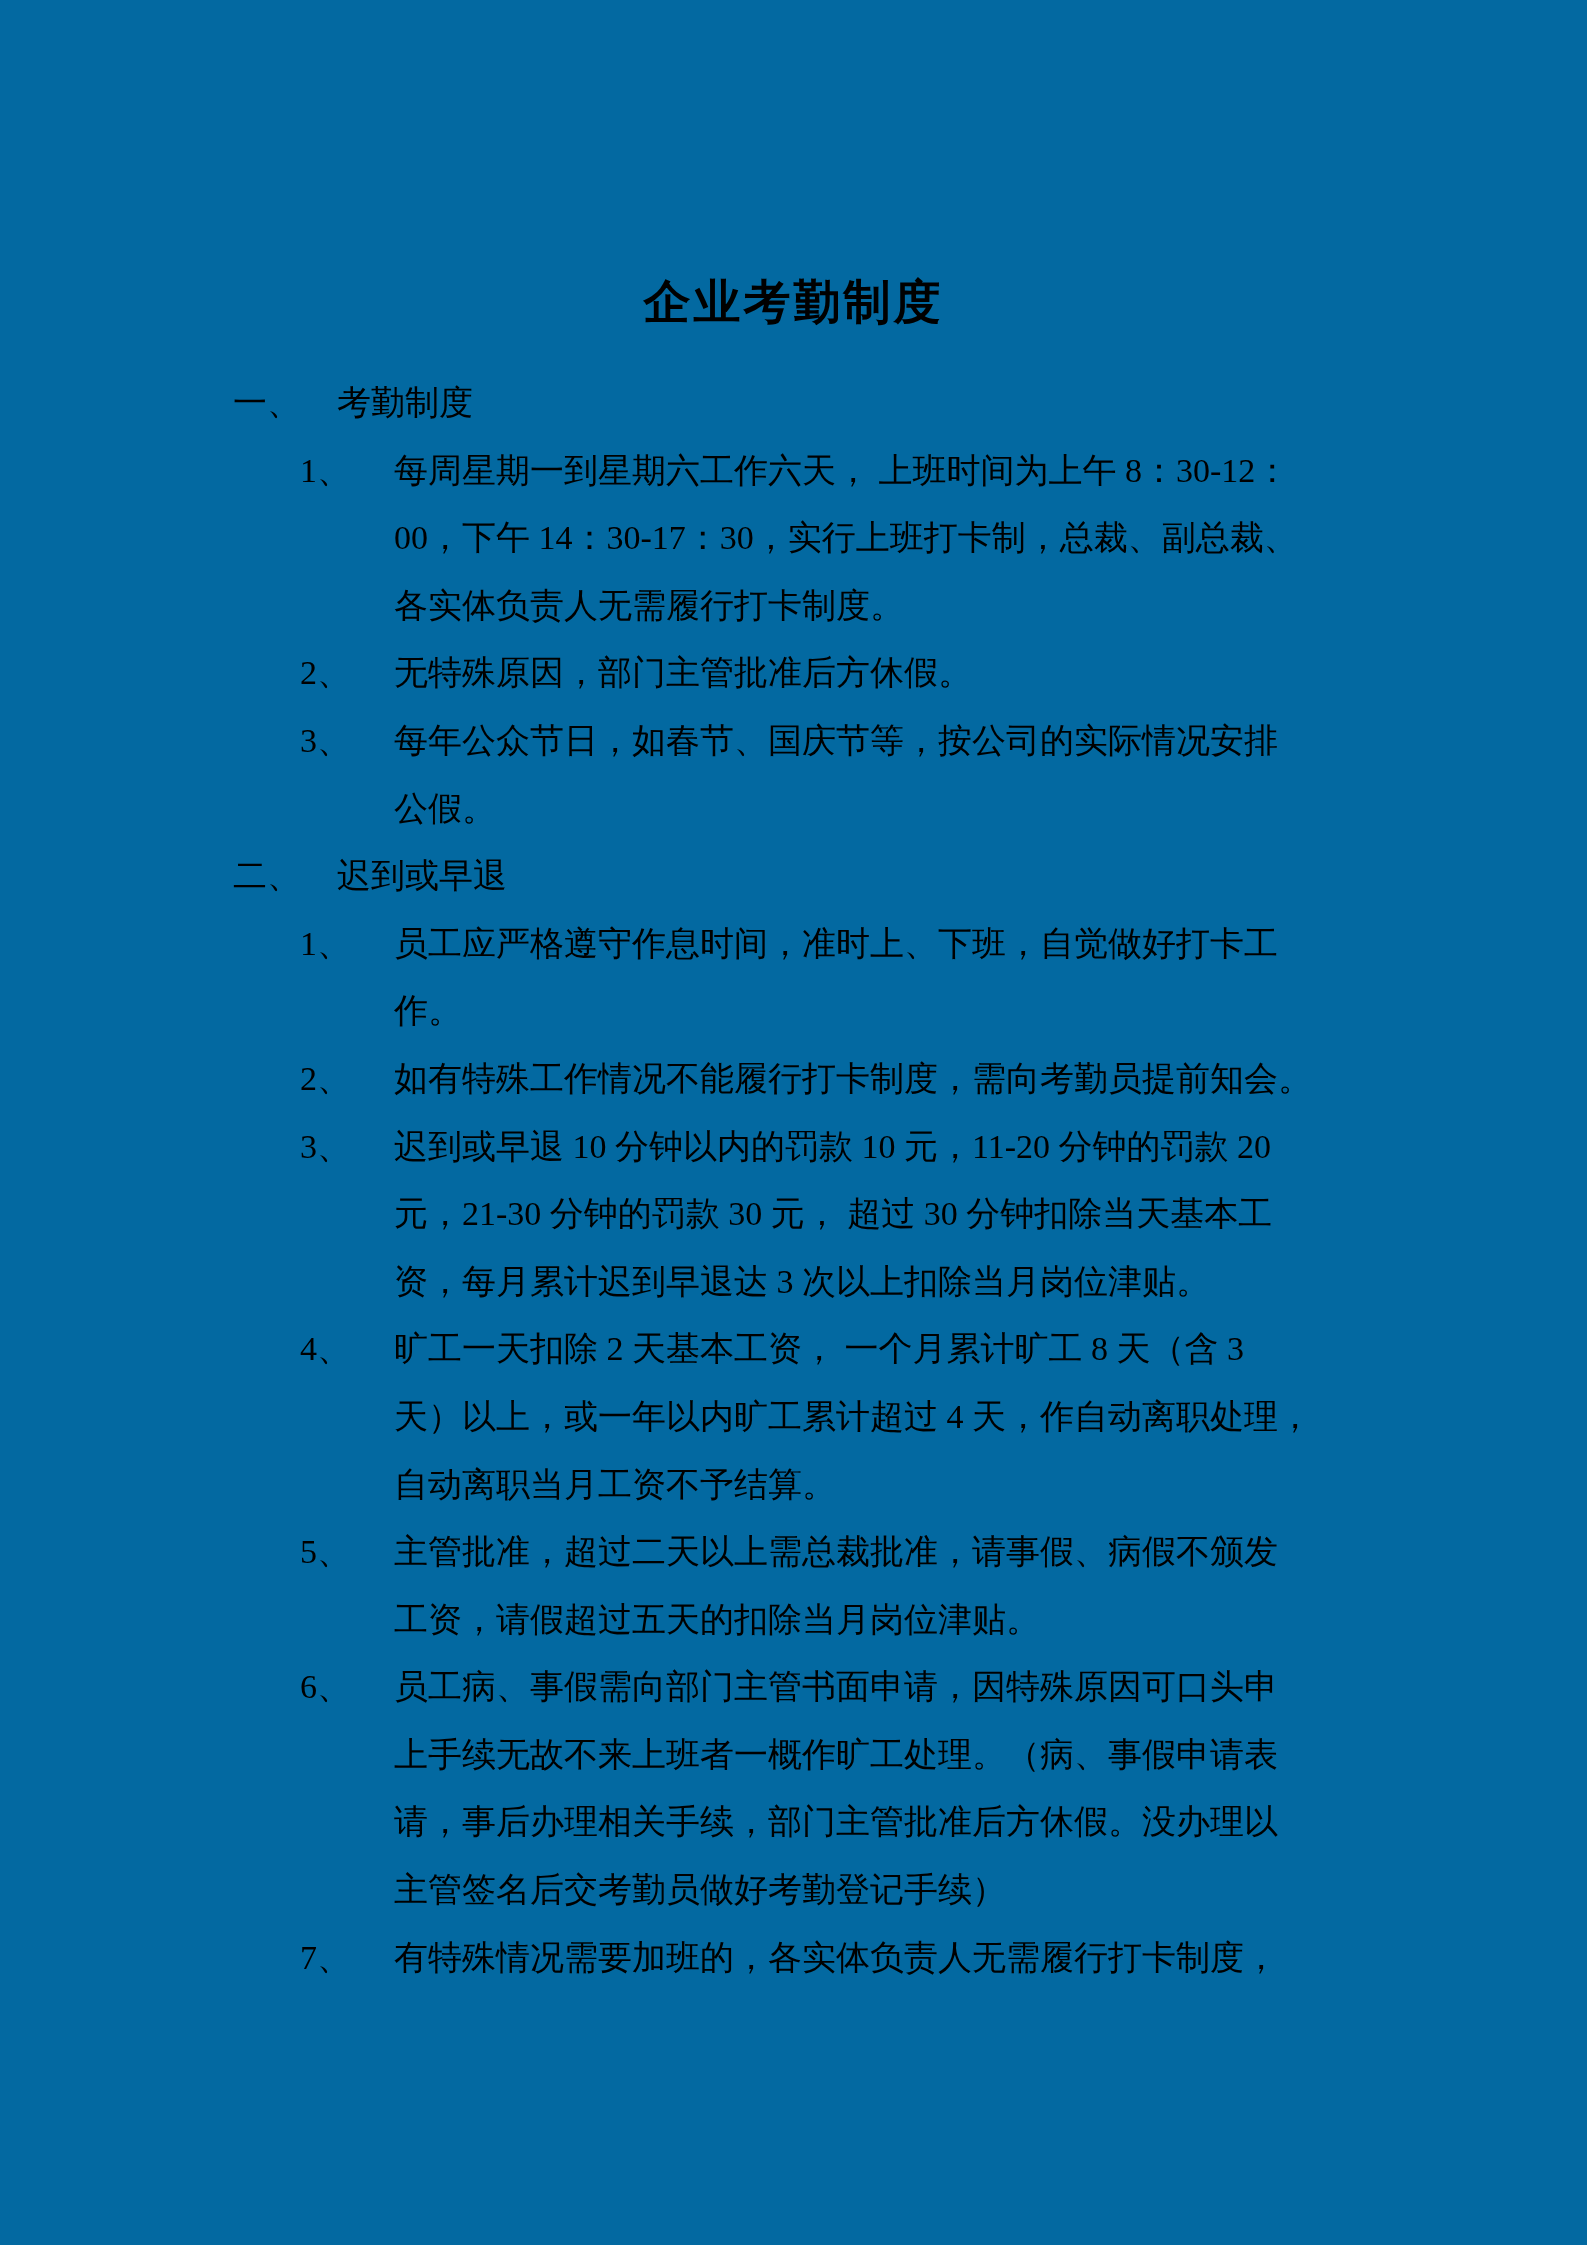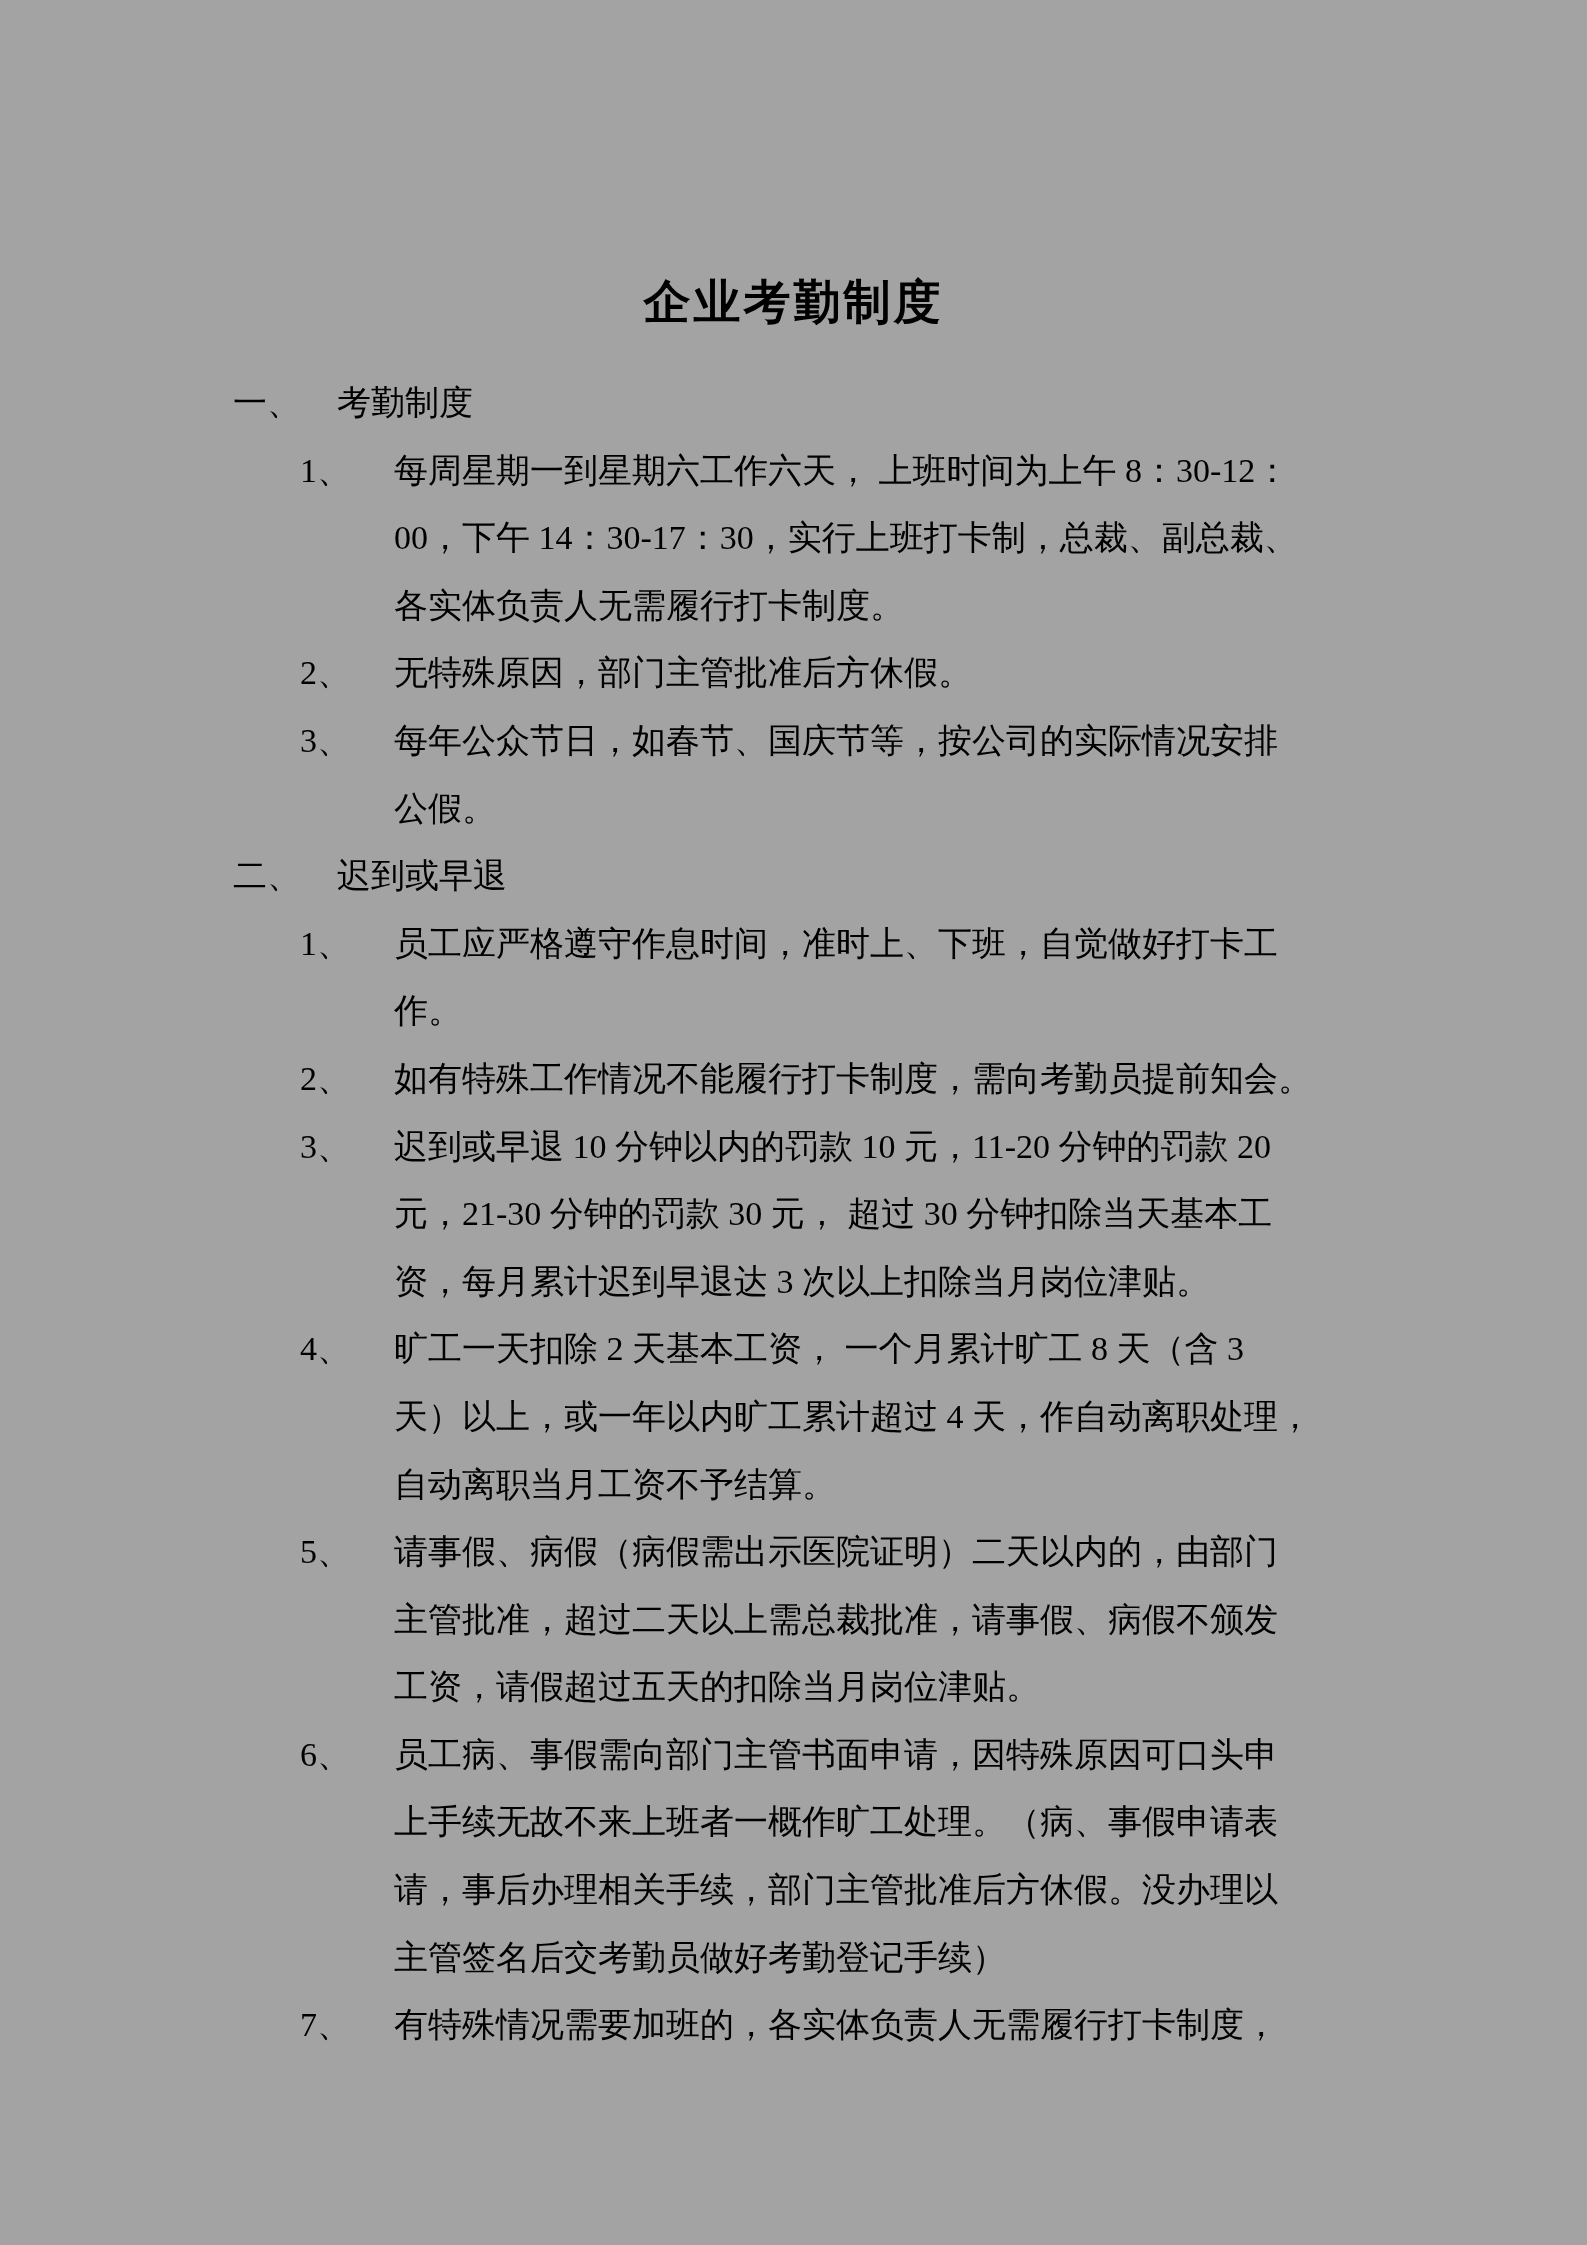--- a/index.html
+++ b/index.html
@@ -1,20 +1,20 @@
 <!DOCTYPE html>
 <html><head>
 <meta charset="utf-8">
 <style>
   html, body { margin: 0; padding: 0; background: #ffffff; }
   .page {
     position: relative;
     width: 1587px;
     height: 2245px;
-    background: #a3a3a3;
+    background: #0369a1;
     color: #000000;
     font-family: "Liberation Serif", "DejaVu Serif", serif;
     font-size: 34px;
     overflow: hidden;
   }
   .title {
     position: absolute;
     top: 274px;
     left: 0;
     width: 100%;
@@ -113,21 +113,20 @@
       <span class="item-body">
         <div class="line">旷工一天扣除 2 天基本工资， 一个月累计旷工 8 天（含 3</div>
         <div class="line">天）以上，或一年以内旷工累计超过 4 天，作自动离职处理，</div>
         <div class="line">自动离职当月工资不予结算。</div>
       </span>
     </div>
 
     <div class="item">
       <span class="item-num line">5、</span>
       <span class="item-body">
-        <div class="line">请事假、病假（病假需出示医院证明）二天以内的，由部门</div>
         <div class="line">主管批准，超过二天以上需总裁批准，请事假、病假不颁发</div>
         <div class="line">工资，请假超过五天的扣除当月岗位津贴。</div>
       </span>
     </div>
 
     <div class="item">
       <span class="item-num line">6、</span>
       <span class="item-body">
         <div class="line">员工病、事假需向部门主管书面申请，因特殊原因可口头申</div>
         <div class="line">上手续无故不来上班者一概作旷工处理。（病、事假申请表</div>

